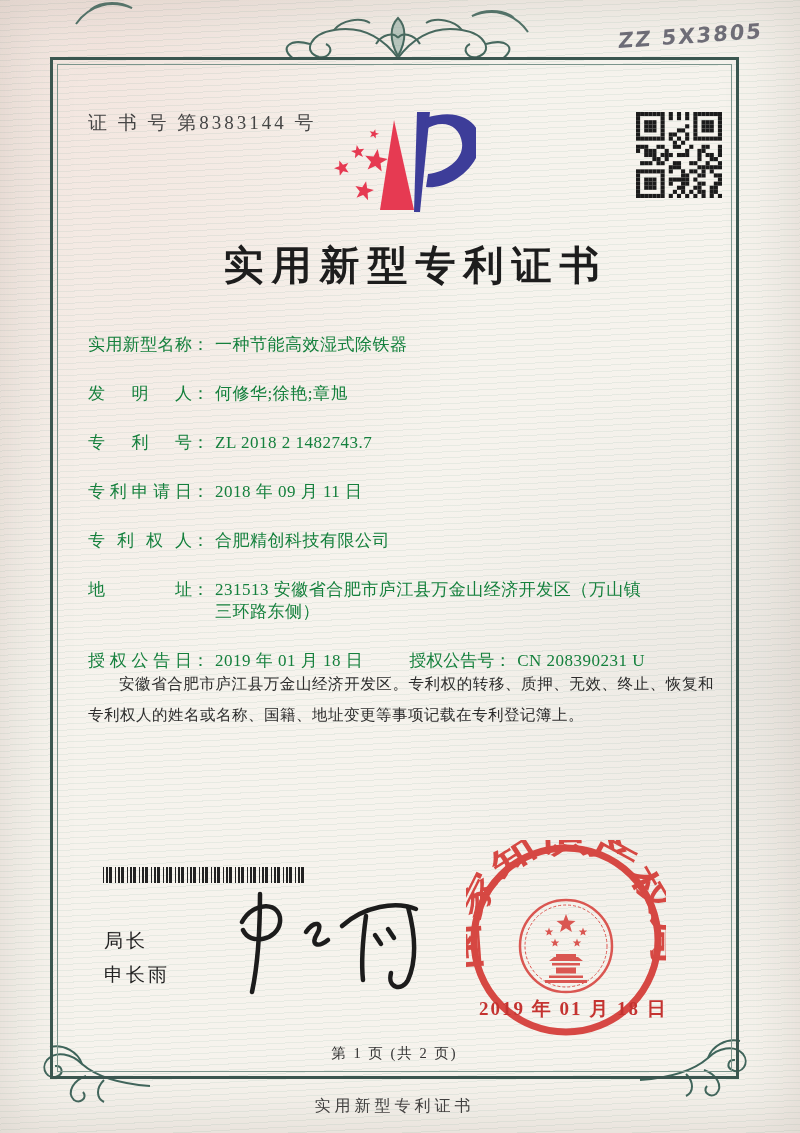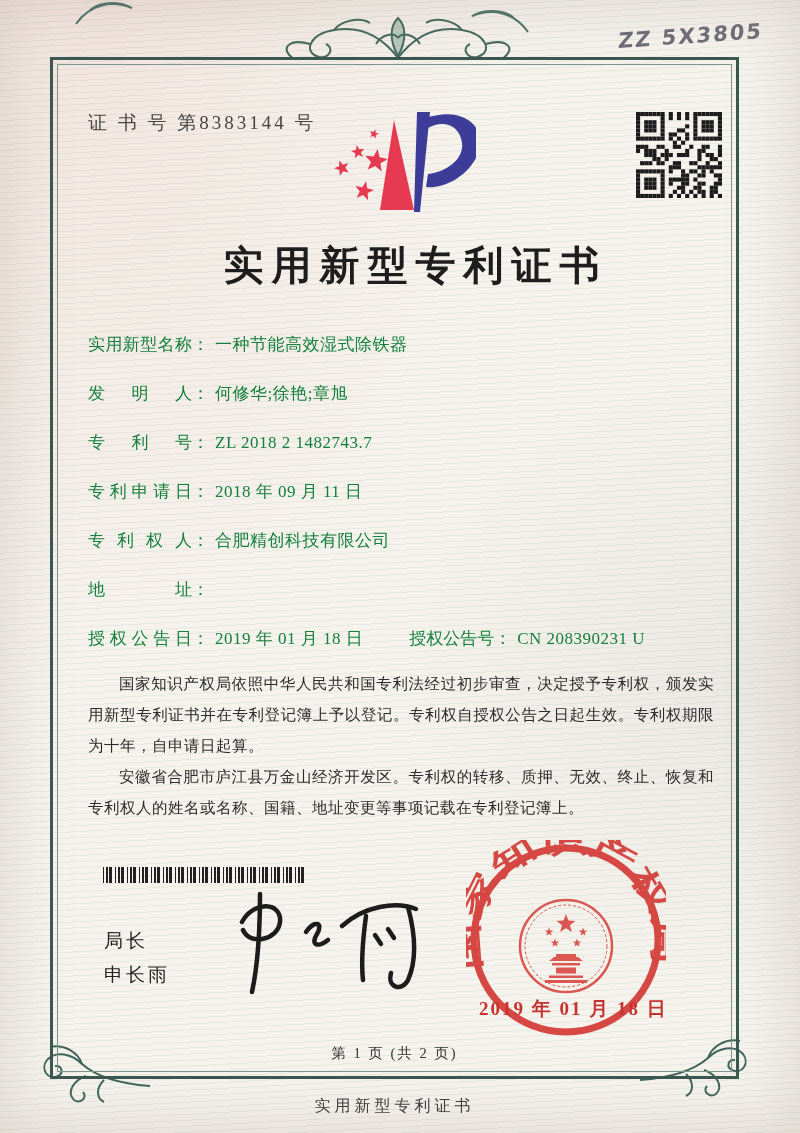--- a/index.html
+++ b/index.html
@@ -378,35 +378,35 @@
     <span class="val">2018 年 09 月 11 日</span>
   </div>
   <div class="frow">
     <span class="lbl">专利权人</span>
       <span class="colon">：</span>
     <span class="val">合肥精创科技有限公司</span>
   </div>
   <div class="frow">
     <span class="lbl">地址</span>
       <span class="colon">：</span>
+    <span class="val val-address">231513 安徽省合肥市庐江县万金山经济开发区（万山镇三环路东侧）</span>
   </div>
   <div class="frow">
     <span class="lbl">授权公告日</span>
       <span class="colon">：</span>
     <span class="val">2019 年 01 月 18 日</span>
     <span class="pair2">
       <span>授权公告号</span>
         <span class="colon">：</span>
       <span class="val">CN 208390231 U</span>
     </span>
   </div>
 </div>
 
 <div class="paragraphs">
-  <p>国家知识产权局依照中华人民共和国专利法经过初步审查，决定授予专利权，颁发实用新型专利证书并在专利登记簿上予以登记。专利权自授权公告之日起生效。专利权期限为十年，自申请日起算。</p>
   <p>安徽省合肥市庐江县万金山经济开发区。专利权的转移、质押、无效、终止、恢复和专利权人的姓名或名称、国籍、地址变更等事项记载在专利登记簿上。</p>
 </div>
 
 <svg class="barcode" id="barcode-svg" viewBox="0 0 206 16" preserveAspectRatio="none">
     <rect x="0" y="0" width="1" height="16" fill="#222"></rect>
     <rect x="3" y="0" width="2" height="16" fill="#222"></rect>
     <rect x="6" y="0" width="3" height="16" fill="#222"></rect>
     <rect x="12" y="0" width="1" height="16" fill="#222"></rect>
     <rect x="15" y="0" width="2" height="16" fill="#222"></rect>
     <rect x="18" y="0" width="3" height="16" fill="#222"></rect>

